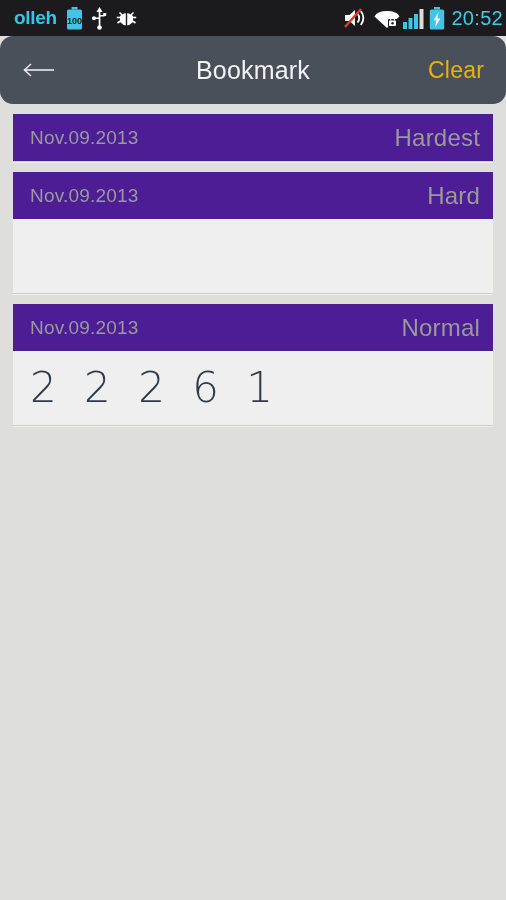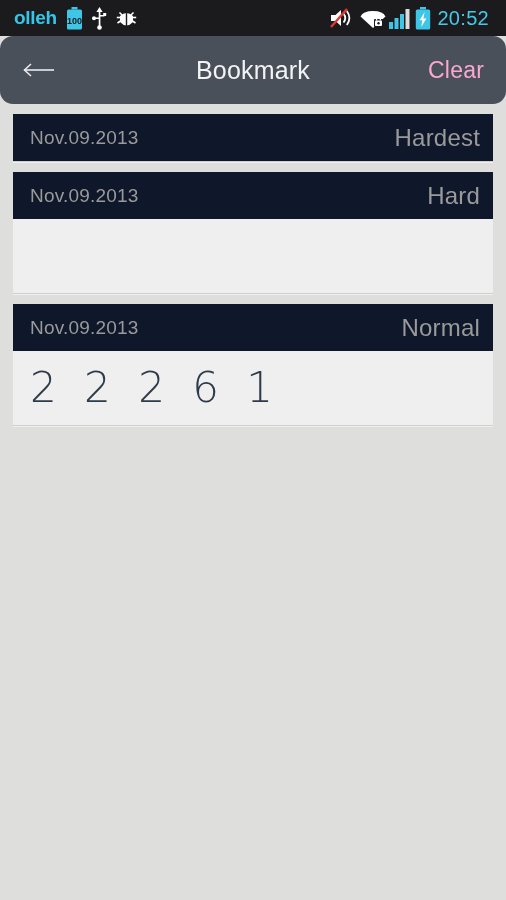--- a/index.html
+++ b/index.html
@@ -14,21 +14,21 @@
     overflow: hidden;
     position: relative;
   }
 
   
   .status-bar {
     height: 36px;
     background: #1b1b1d;
     display: flex;
     align-items: center;
-    padding: 0 17px 0 14px;
+    padding: 0 3px 0 14px;
     box-sizing: border-box;
     position: relative;
   }
   .status-left {
     display: flex;
     align-items: center;
     gap: 9px;
     flex: 1;
   }
   .status-right {
@@ -76,39 +76,39 @@
     left: 0; right: 0;
     text-align: center;
     color: #f2f3f4;
     font-size: 25px;
     font-weight: normal;
     letter-spacing: 0.2px;
     pointer-events: none;
   }
   .clear-btn {
     margin-left: auto;
-    color: #f9a8d4;
+    color: #eab308;
     font-size: 23px;
     letter-spacing: 0.2px;
     cursor: pointer;
     z-index: 2;
   }
 
   
   .content {
     padding: 10px 13px 0 13px;
     box-sizing: border-box;
   }
   .card {
     margin-bottom: 10px;
     border-bottom: 1px solid #cfcfcf;
     box-shadow: 0 1px 0 rgba(255,255,255,0.55);
   }
   .card-header {
-    background: #0f172a;
+    background: #4c1d95;
     height: 47px;
     display: flex;
     align-items: center;
     padding: 0 13px 0 17px;
     box-sizing: border-box;
   }
   .card-date {
     color: #9a9a9a;
     font-size: 19px;
     letter-spacing: 0.2px;

